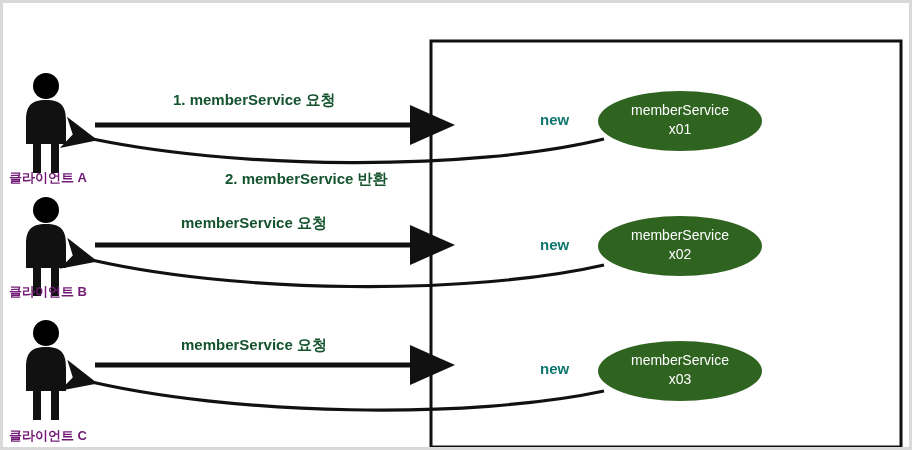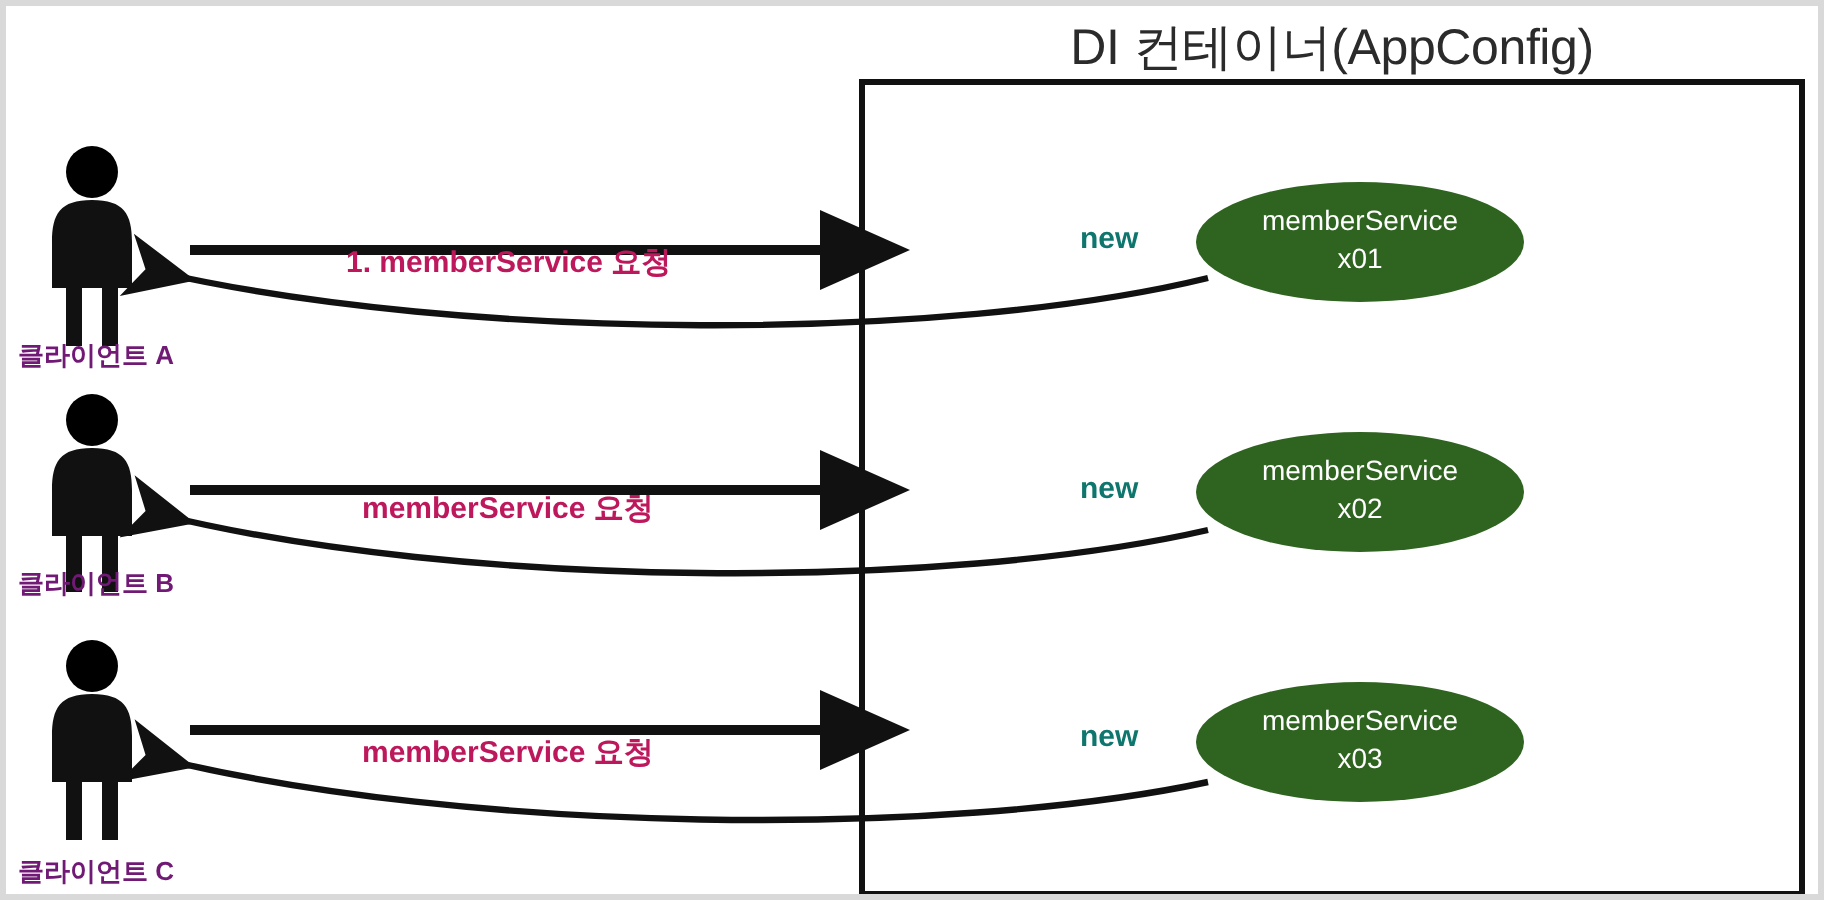--- a/index.html
+++ b/index.html
@@ -37,22 +37,21 @@
     top: 4px;
     width: 470px;
     text-align: center;
     font-size: 25px;
     font-weight: normal;
     color: #2b2b2b;
     letter-spacing: -0.2px;
   }
   .flow-label {
     font-size: 15px;
-    color: #be185d;
-    margin-top: 31px;
+    color: #14532d;
   }
   .client-label {
     font-size: 13px;
     color: #701a75;
   }
   .new-label {
     font-size: 15px;
     color: #0f766e;
     text-align: right;
   }
@@ -110,23 +109,23 @@
       <path d="M601,388 C470,416 230,414 76,376" fill="none" stroke="#111111" stroke-width="3.2" marker-end="url(#arrow-curve)"></path>
       <ellipse cx="677" cy="368" rx="82" ry="30" fill="#2f6320"></ellipse>
     </g>
     <g>
       <circle cx="43" cy="330" r="13"></circle>
       <path d="M43,344 C27,344 23,351 23,365 L23,388 L30,388 L30,417 L38,417 L38,388
                L48,388 L48,417 L56,417 L56,388 L63,388 L63,365 C63,351 59,344 43,344 z" fill="#111111"></path>
     </g>
   </svg>
 
-  <div class="txt di-title">DI 컨테이너(AppConfig)</div>
 
   <div class="txt flow-label" style="left:170px; top:88px;">1. memberService 요청</div>
+  <div class="txt flow-label" style="left:222px; top:167px;">2. memberService 반환</div>
   <div class="txt client-label" style="left:6px; top:166px;">클라이언트 A</div>
   <div class="txt new-label" style="left:537px; top:108px;">new</div>
   <div class="bean-text" style="left:595px; top:98px; width:164px;">
     <span>memberService</span><br>
     <span>x01</span>
   </div>
 
   <div class="txt flow-label" style="left:178px; top:211px;">memberService 요청</div>
   <div class="txt client-label" style="left:6px; top:280px;">클라이언트 B</div>
   <div class="txt new-label" style="left:537px; top:233px;">new</div>

